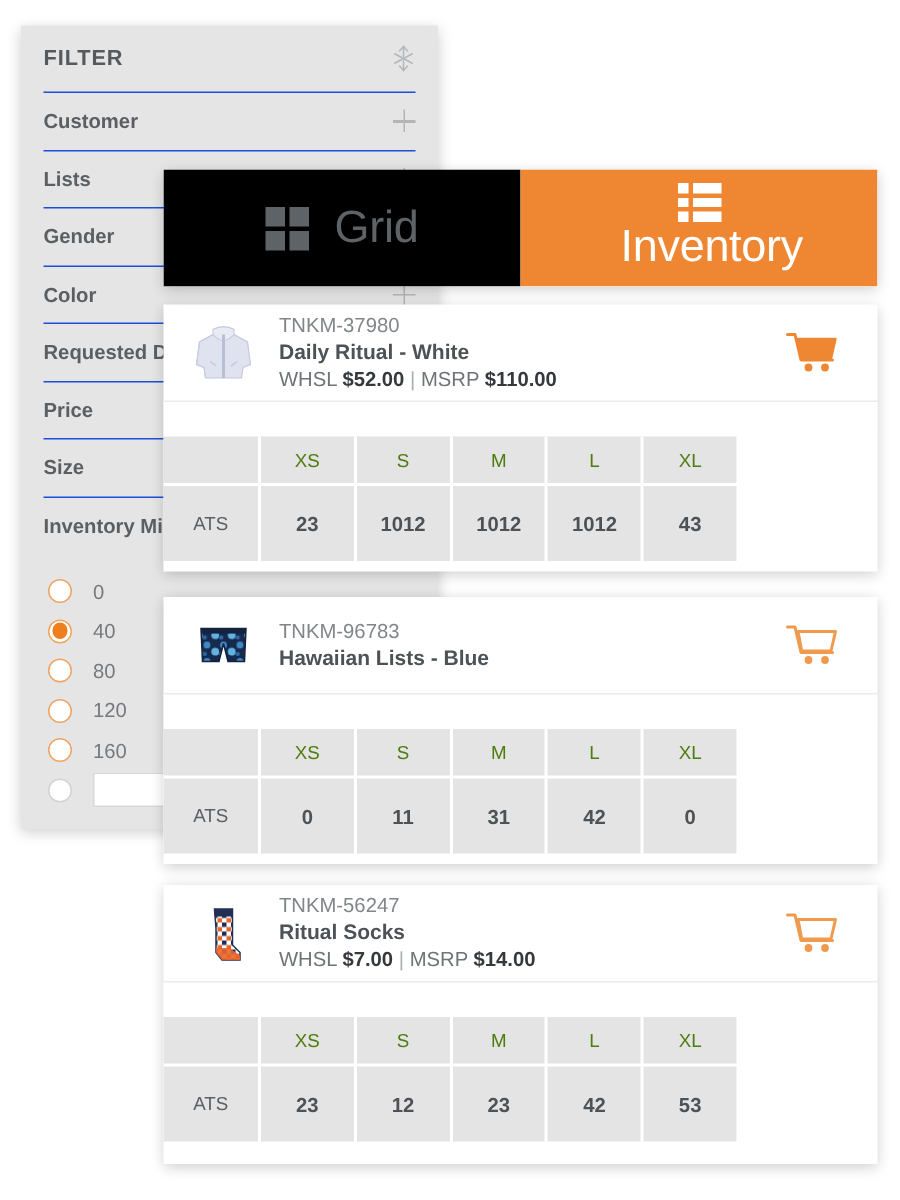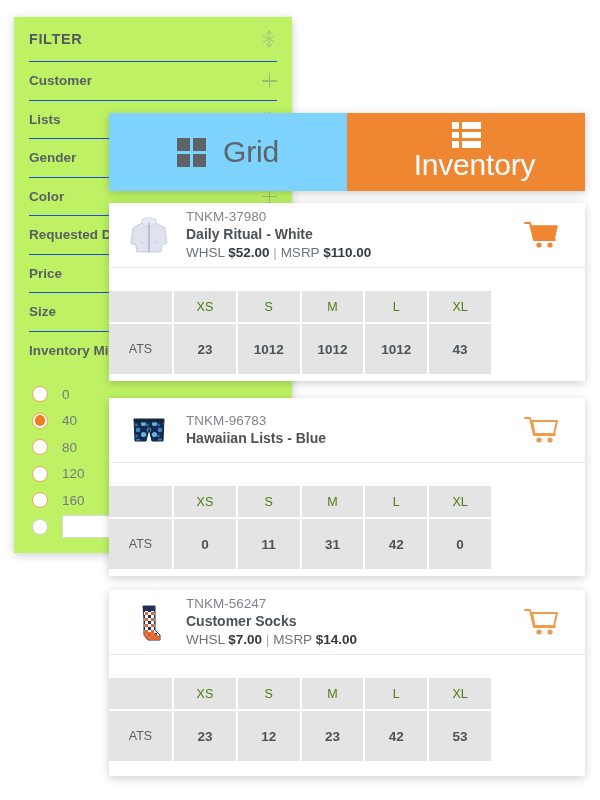--- a/index.html
+++ b/index.html
@@ -21,21 +21,21 @@
     inset: 0;
   }
 
   
   .filter-panel {
     position: absolute;
     left: 14px;
     top: 17px;
     width: 278px;
     height: 536px;
-    background: #bef264;
+    background: #e5e5e5;
     box-shadow: 0 2px 9px rgba(0,0,0,0.20);
     z-index: 1;
     box-sizing: border-box;
     overflow: hidden;
   }
   .filter-head {
     height: 44px;
     display: flex;
     align-items: center;
     padding: 0 14px 0 15px;
@@ -149,21 +149,21 @@
   }
   .tab {
     display: flex;
     align-items: center;
     justify-content: center;
     cursor: pointer;
     box-sizing: border-box;
   }
   .tab-grid {
     width: 238px;
-    background: #7dd3fc;
+    background: #000000;
   }
   .tab-inventory {
     width: 238px;
     background: #ee8632;
     flex-direction: column;
   }
   .tab-label {
     font-size: 30px;
     font-weight: normal;
     margin-left: 17px;
@@ -529,21 +529,21 @@
               <rect x="3" y="3" width="3" height="3" fill="#e8652a"></rect>
             </pattern>
           </defs>
           <path d="M19 9 L31 9 L31 33 L36 38 L36 43 L24 43 L20 38 L20 22 Z" fill="url(#sockpat)" stroke="#1f2f55" stroke-width="1"></path>
           <rect x="19" y="9" width="12" height="5" fill="#1f2f55"></rect>
           <path d="M24 43 L20 38 L20 35 L29 35 L36 40 L36 43 Z" fill="#e8652a" opacity="0.9"></path>
         </svg>
       </div>
       <div class="card-info">
         <div class="sku">TNKM-56247</div>
-        <div class="pname">Customer Socks</div>
+        <div class="pname">Ritual Socks</div>
         <div class="price">
           <span>WHSL</span>
           <b>$7.00</b>
           <span class="sep">|</span>
           <span>MSRP</span>
           <b>$14.00</b>
         </div>
       </div>
       <div class="cart-btn">
         <svg width="36" height="30" viewBox="0 0 36 30">

